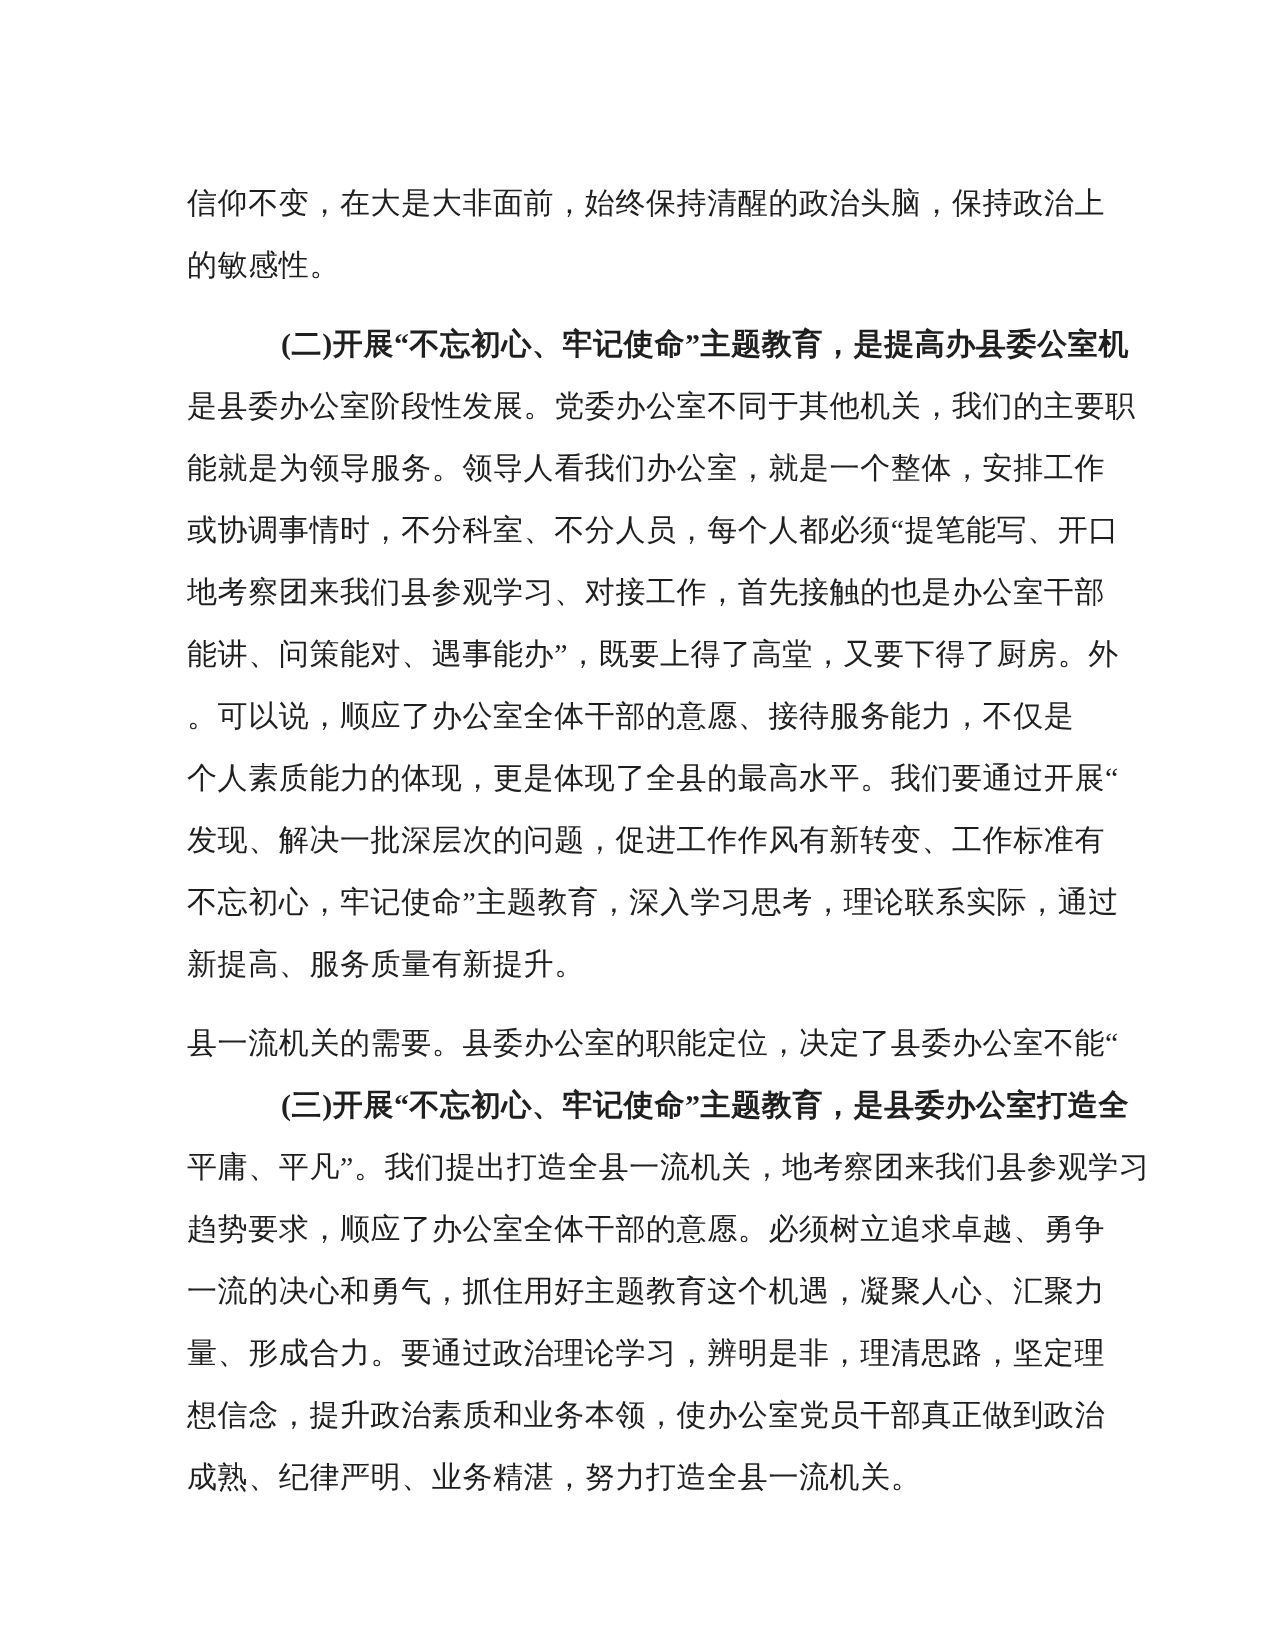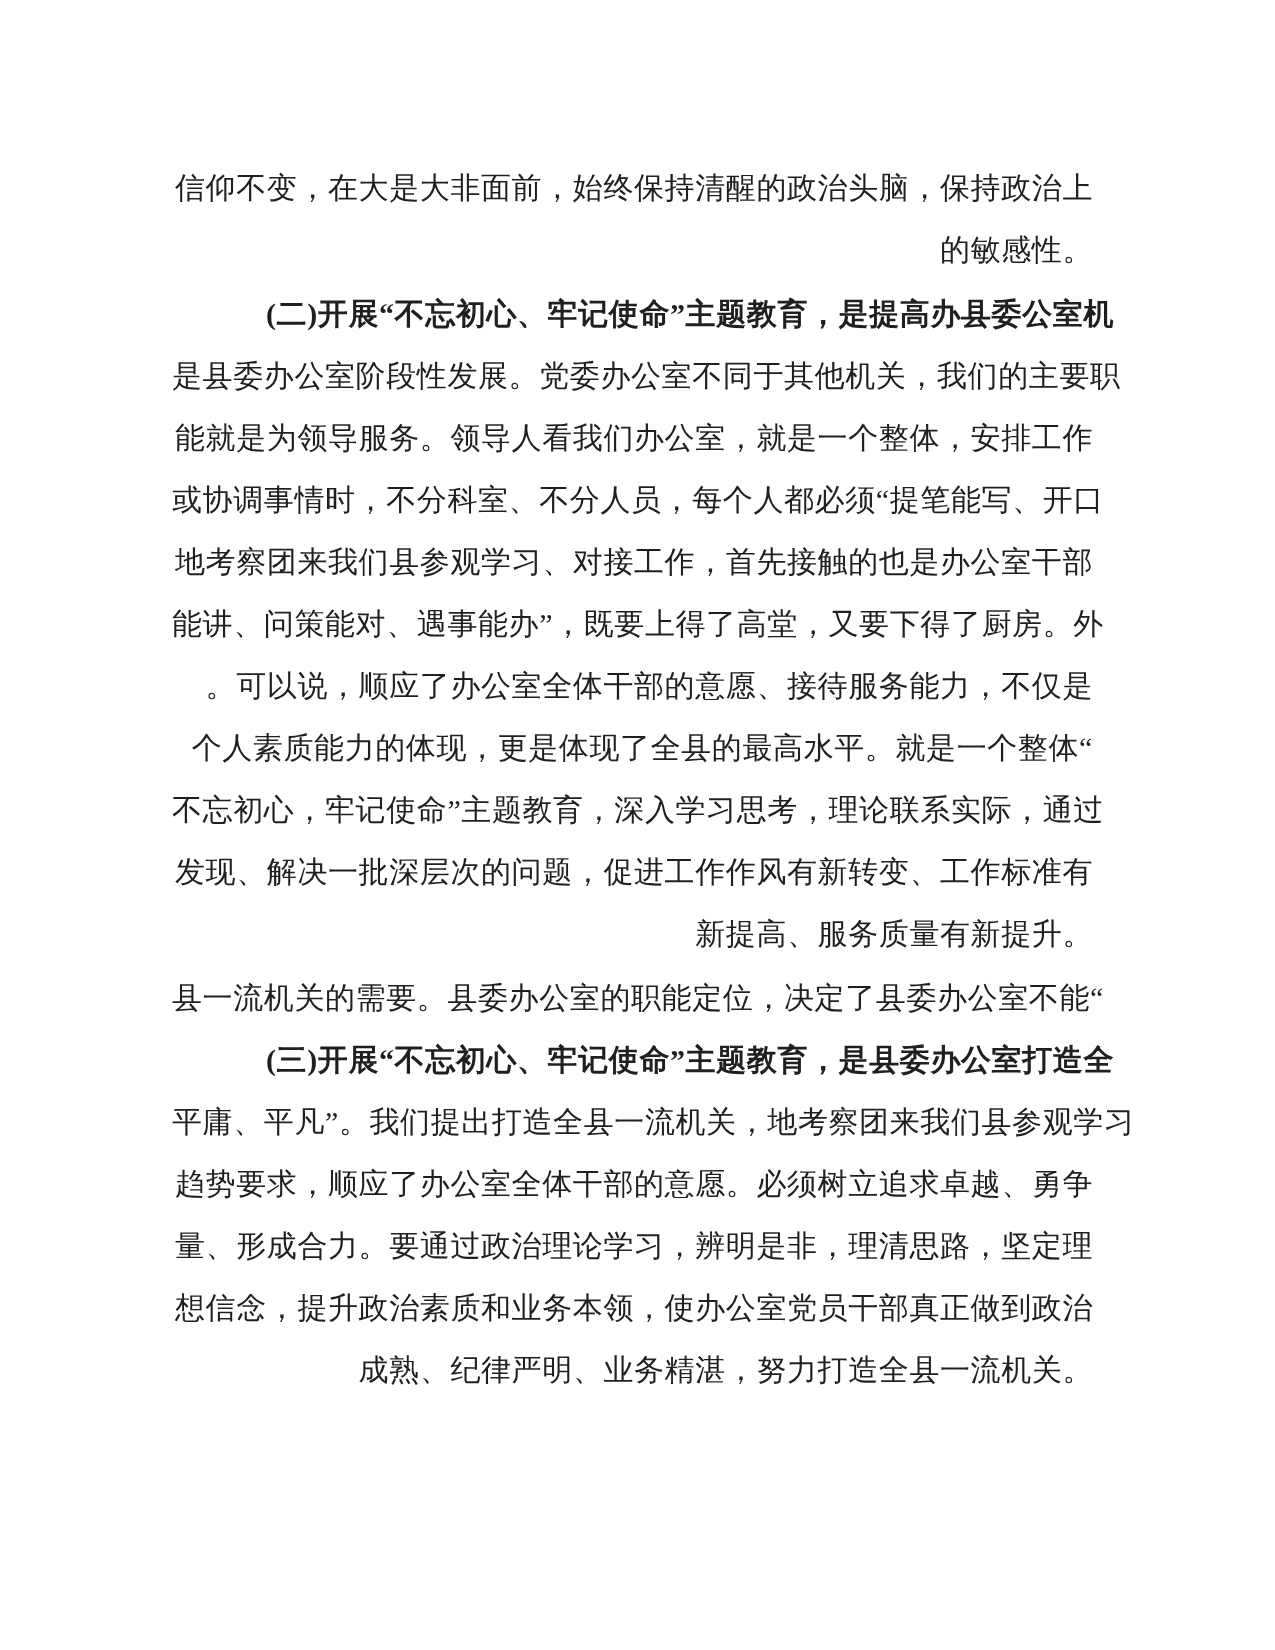--- a/index.html
+++ b/index.html
@@ -26,23 +26,22 @@
     position: absolute;
     left: 170px;
     top: 155px;
     width: 925px;
     color: #1f1f1f;
     font-size: 30px;
     line-height: 62px;
     letter-spacing: 0.6px;
   }
   .paragraph {
-    margin: 2px;
+    margin: 17px;
     padding: 0;
-    text-align: right;
   }
   .line {
     white-space: pre;
     height: 62px;
   }
   .line.indent {
     padding-left: 94px;
     font-weight: bold;
   }
 </style>
@@ -58,30 +57,31 @@
     </div>
 
     <div class="paragraph">
       <div class="line indent">(二)开展“不忘初心、牢记使命”主题教育，是提高办县委公室机</div>
       <div class="line">是县委办公室阶段性发展。党委办公室不同于其他机关，我们的主要职</div>
       <div class="line">能就是为领导服务。领导人看我们办公室，就是一个整体，安排工作</div>
       <div class="line">或协调事情时，不分科室、不分人员，每个人都必须“提笔能写、开口</div>
       <div class="line">地考察团来我们县参观学习、对接工作，首先接触的也是办公室干部</div>
       <div class="line">能讲、问策能对、遇事能办”，既要上得了高堂，又要下得了厨房。外</div>
       <div class="line">。可以说，顺应了办公室全体干部的意愿、接待服务能力，不仅是</div>
-      <div class="line">个人素质能力的体现，更是体现了全县的最高水平。就是一个整体“</div>
+      <div class="line">个人素质能力的体现，更是体现了全县的最高水平。我们要通过开展“</div>
+      <div class="line">发现、解决一批深层次的问题，促进工作作风有新转变、工作标准有</div>
       <div class="line">不忘初心，牢记使命”主题教育，深入学习思考，理论联系实际，通过</div>
-      <div class="line">发现、解决一批深层次的问题，促进工作作风有新转变、工作标准有</div>
       <div class="line">新提高、服务质量有新提升。</div>
     </div>
 
     <div class="paragraph">
       <div class="line">县一流机关的需要。县委办公室的职能定位，决定了县委办公室不能“</div>
       <div class="line indent">(三)开展“不忘初心、牢记使命”主题教育，是县委办公室打造全</div>
       <div class="line">平庸、平凡”。我们提出打造全县一流机关，地考察团来我们县参观学习</div>
       <div class="line">趋势要求，顺应了办公室全体干部的意愿。必须树立追求卓越、勇争</div>
+      <div class="line">一流的决心和勇气，抓住用好主题教育这个机遇，凝聚人心、汇聚力</div>
       <div class="line">量、形成合力。要通过政治理论学习，辨明是非，理清思路，坚定理</div>
       <div class="line">想信念，提升政治素质和业务本领，使办公室党员干部真正做到政治</div>
       <div class="line">成熟、纪律严明、业务精湛，努力打造全县一流机关。</div>
     </div>
 
   </div>
 </div>
 
 </body></html>

